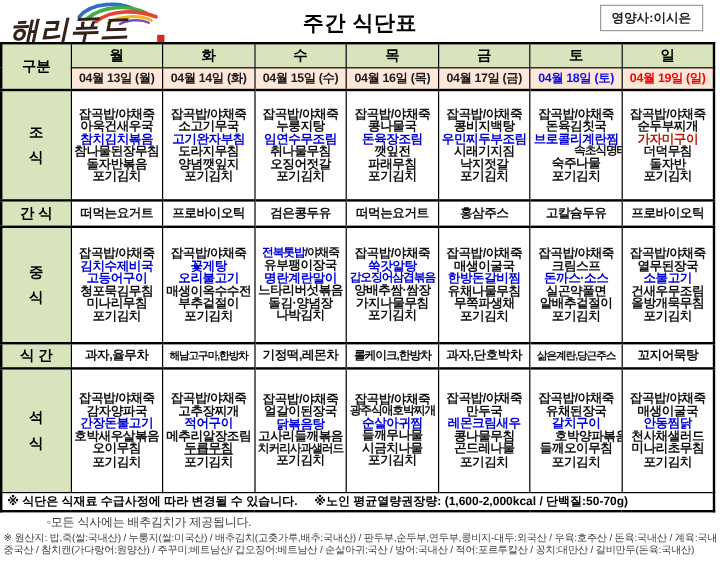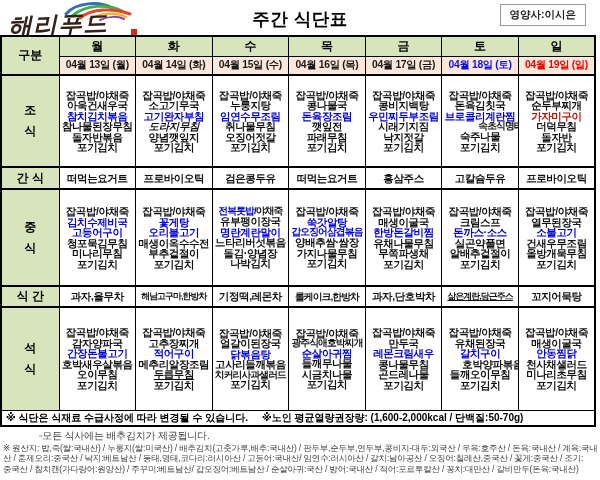--- a/index.html
+++ b/index.html
@@ -134,21 +134,21 @@
               <div class="menu-line"><span style="color: rgb(17, 17, 17);">참나물된장무침</span></div>
               <div class="menu-line"><span style="color: rgb(17, 17, 17);">돌자반볶음</span></div>
               <div class="menu-line"><span style="color: rgb(17, 17, 17);">포기김치</span></div>
             </div>
           </td>
           <td class="menu-cell">
             <div class="cell-lines">
               <div class="menu-line"><span style="color: rgb(17, 17, 17);">잡곡밥/야채죽</span></div>
               <div class="menu-line"><span style="color: rgb(17, 17, 17);">소고기무국</span></div>
               <div class="menu-line"><span style="color: rgb(0, 0, 216);">고기완자부침</span></div>
-              <div class="menu-line"><span style="color: rgb(17, 17, 17); font-style: italic;">도라지무침</span></div>
+              <div class="menu-line"><span style="color: rgb(17, 17, 17);">도라지무침</span></div>
               <div class="menu-line"><span style="color: rgb(17, 17, 17);">양념깻잎지</span></div>
               <div class="menu-line"><span style="color: rgb(17, 17, 17);">포기김치</span></div>
             </div>
           </td>
           <td class="menu-cell">
             <div class="cell-lines">
               <div class="menu-line"><span style="color: rgb(17, 17, 17);">잡곡밥/야채죽</span></div>
               <div class="menu-line"><span style="color: rgb(17, 17, 17);">누룽지탕</span></div>
               <div class="menu-line"><span style="color: rgb(0, 0, 216);">임연수무조림</span></div>
               <div class="menu-line"><span style="color: rgb(17, 17, 17);">취나물무침</span></div>
@@ -335,21 +335,21 @@
               <div class="menu-line len8"><span style="color: rgb(17, 17, 17);">롤케이크,한방차</span></div>
             </div>
           </td>
           <td class="menu-cell">
             <div class="cell-lines">
               <div class="menu-line"><span style="color: rgb(17, 17, 17);">과자,단호박차</span></div>
             </div>
           </td>
           <td class="menu-cell">
             <div class="cell-lines">
-              <div class="menu-line len9"><span style="color: rgb(17, 17, 17); text-decoration: underline;">삶은계란,당근주스</span></div>
+              <div class="menu-line len9"><span style="color: rgb(17, 17, 17);">삶은계란,당근주스</span></div>
             </div>
           </td>
           <td class="menu-cell">
             <div class="cell-lines">
               <div class="menu-line"><span style="color: rgb(17, 17, 17);">꼬지어묵탕</span></div>
             </div>
           </td>
         </tr>
         <tr class="section-row" style="height: 103px;">
           <td class="label-cell">
@@ -436,17 +436,16 @@
               <span>※노인 평균열량권장량: (1,600-2,000kcal / 단백질:50-70g)</span>
             </div>
           </td>
         </tr>
       </tbody>
   </table>
 
   <div class="footnotes">
     <div class="fn fn-first">◦모든 식사에는 배추김치가 제공됩니다.</div>
     <div class="fn">※ 원산지: 밥,죽(쌀:국내산) / 누룽지(쌀:미국산) / 배추김치(고춧가루,배추:국내산) / 판두부,순두부,연두부,콩비지-대두:외국산 / 우육:호주산 / 돈육:국내산 / 계육:국내</div>
-    <div class="fn">산 / 훈제오리:중국산 / 낙지:베트남산 / 동태,명태,코다리:러시아산 / 고등어:국내산/ 임연수:러시아산 / 갈치:남아공산 / 오징어:칠레산,중국산 / 꽃게:중국산 / 조기:</div>
     <div class="fn">중국산 / 참치캔(가다랑어:원양산) / 주꾸미:베트남산/ 갑오징어:베트남산 / 순살아귀:국산 / 방어:국내산 / 적어:포르투칼산 / 꽁치:대만산 / 갈비만두(돈육:국내산)</div>
   </div>
 
 </div>
 
 </body></html>

